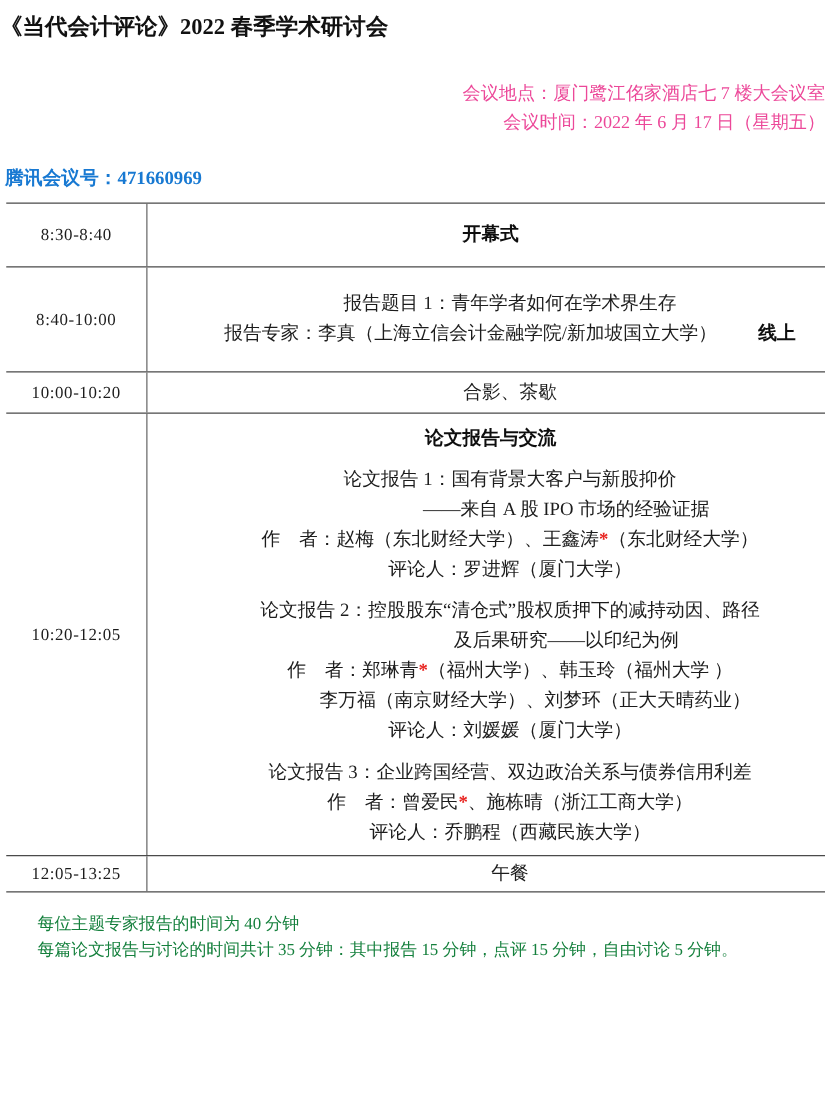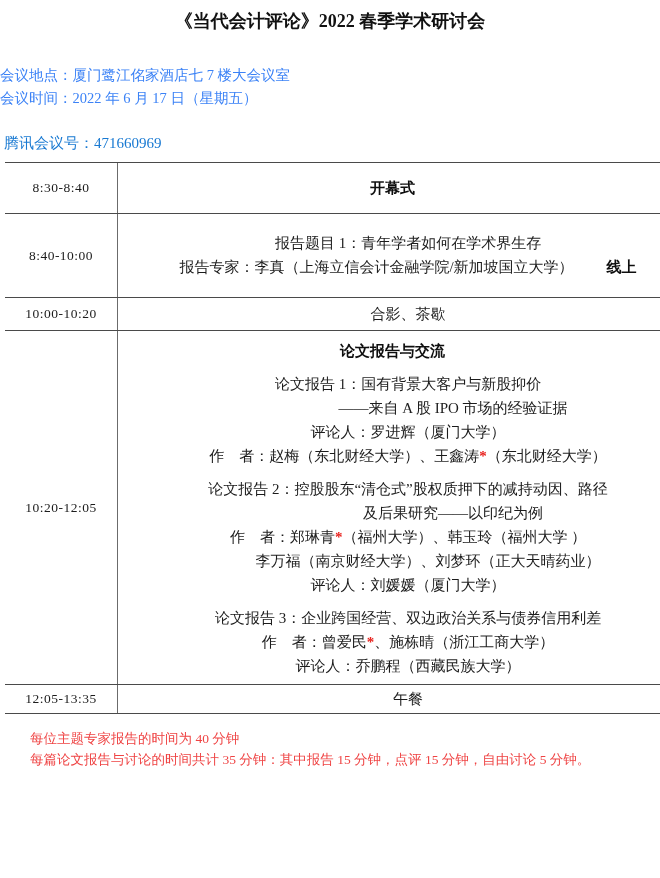--- a/index.html
+++ b/index.html
@@ -6,26 +6,26 @@
   body{
     width:660px;height:878px;overflow:hidden;
     font-family:"Liberation Serif","DejaVu Serif",serif;
     color:#1d1d1d;
     -webkit-font-smoothing:antialiased;
   }
   .page{width:660px;height:878px;position:relative;}
 
   
   .title{
-    margin:8px 0 17px;text-align:center;
+    margin:8px 0 17px;text-align:left;
     font-size:18px;line-height:26px;font-weight:bold;color:#111;
   }
-  .meta-block{margin-top:30px;text-align:left;font-size:14.5px;line-height:22.5px;color:#3b82f6;}
+  .meta-block{margin-top:30px;text-align:right;font-size:14.5px;line-height:22.5px;color:#ec4899;}
   .tencent{
-    margin:24px 0 0 4px;font-size:15px;line-height:20px;font-weight:normal;
+    margin:24px 0 0 4px;font-size:15px;line-height:20px;font-weight:bold;
   }
 
   
   .table{margin:9px 0 0 5px;width:655px;}
   .row{display:flex;border-top:1px solid #4a4a4a;}
   .row:last-child{border-bottom:1px solid #4a4a4a;}
   .time{
     flex:0 0 112px;width:112px;border-right:1px solid #6b6b6b;
     display:flex;align-items:center;justify-content:center;
     font-size:13.5px;color:#1c1c1c;letter-spacing:.5px;
@@ -96,45 +96,45 @@
       </div>
       <div class="row">
         <div class="time">10:20-12:05</div>
         <div class="content">
           <div class="para">
             <div class="line ind0"><span class="b ">论文报告与交流</span></div>
           </div>
           <div class="para">
             <div class="line ind1"><span>论文报告 1：国有背景大客户与新股抑价</span></div>
             <div class="line ind2"><span>——来自 A 股 IPO 市场的经验证据</span></div>
+            <div class="line ind1"><span>作　者：赵梅（东北财经大学）、王鑫涛</span><span class="r " style="color: rgb(232, 33, 29);">*</span><span>（东北财经大学）</span></div>
             <div class="line ind1"><span>评论人：罗进辉（厦门大学）</span></div>
-            <div class="line ind1"><span>作　者：赵梅（东北财经大学）、王鑫涛</span><span class="r " style="color: rgb(232, 33, 29);">*</span><span>（东北财经大学）</span></div>
           </div>
           <div class="para">
             <div class="line ind1"><span>论文报告 2：控股股东“清仓式”股权质押下的减持动因、路径</span></div>
             <div class="line ind2"><span>及后果研究——以印纪为例</span></div>
             <div class="line ind1"><span>作　者：郑琳青</span><span class="r " style="color: rgb(232, 33, 29);">*</span><span>（福州大学）、韩玉玲（福州大学 ）</span></div>
             <div class="line ind3"><span>李万福（南京财经大学）、刘梦环（正大天晴药业）</span></div>
             <div class="line ind1"><span>评论人：刘媛媛（厦门大学）</span></div>
           </div>
           <div class="para">
             <div class="line ind1"><span>论文报告 3：企业跨国经营、双边政治关系与债券信用利差</span></div>
             <div class="line ind1"><span>作　者：曾爱民</span><span class="r " style="color: rgb(232, 33, 29);">*</span><span>、施栋晴（浙江工商大学）</span></div>
             <div class="line ind1"><span>评论人：乔鹏程（西藏民族大学）</span></div>
           </div>
         </div>
       </div>
       <div class="row">
-        <div class="time">12:05-13:35</div>
+        <div class="time">12:05-13:25</div>
         <div class="content">
           <div class="para">
             <div class="line ind1"><span>午餐</span></div>
           </div>
         </div>
       </div>
     </div>
 
-  <div class="footnotes" id="footnotes" style="color: #ef4444;">
+  <div class="footnotes" id="footnotes" style="color: #15803d;">
       <div class="fline">每位主题专家报告的时间为 40 分钟</div>
       <div class="fline">每篇论文报告与讨论的时间共计 35 分钟：其中报告 15 分钟，点评 15 分钟，自由讨论 5 分钟。</div>
     </div>
 
 </div>
 
 </body></html>

